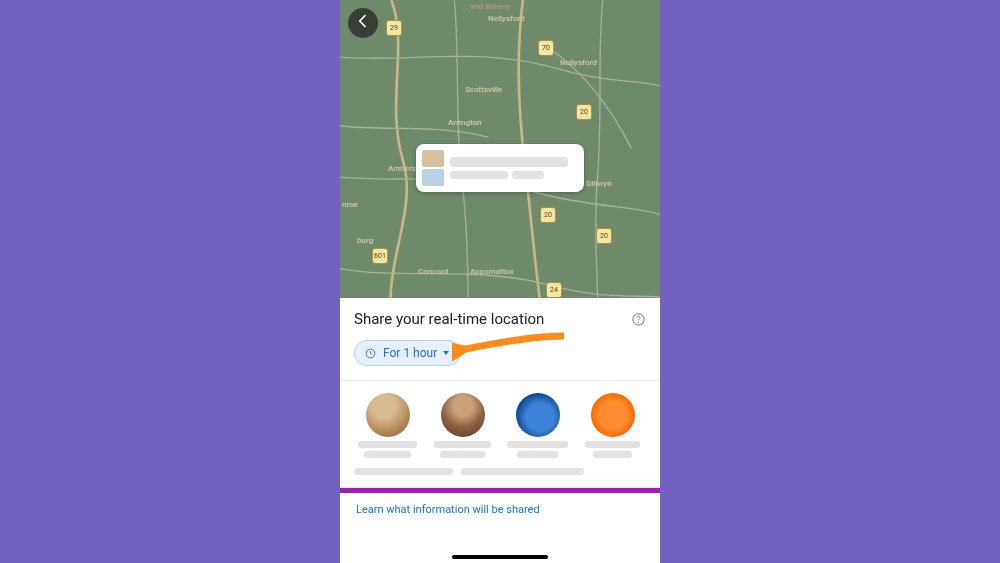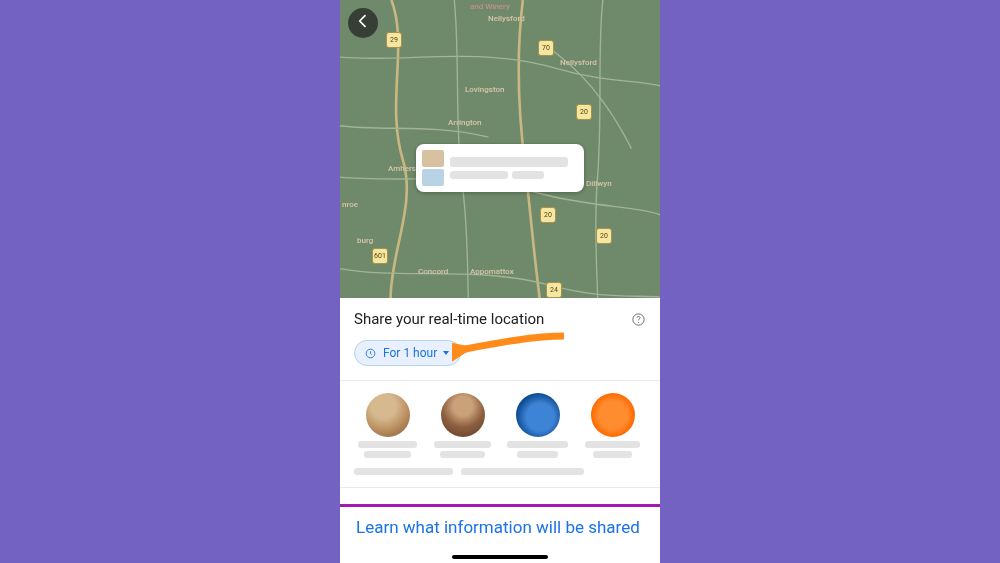--- a/index.html
+++ b/index.html
@@ -166,25 +166,25 @@
     display:flex; align-items:center; gap:10px;
     color:#1a73e8;
     font-size: 13px;
     font-weight: 500;
     padding: 12px 4px;
     cursor:pointer;
   }
   .more-options svg { width:15px; height:15px; stroke:#1a73e8; fill:none; stroke-width:1.6; }
   .learn-link {
     color:#1a73e8;
-    font-size: 17px;
+    font-size: 11px;
     padding: 4px 2px 10px 2px;
     cursor:pointer;
-    border-top:3px solid #a21caf;
-    margin: 16px -14px;
+    border-top:5px solid #a21caf;
+    margin: 0 -14px;
     padding-left: 16px;
     padding-top: 10px;
   }
   .home-indicator {
     position:absolute;
     bottom: 4px;
     left: 50%;
     transform: translateX(-50%);
     width: 96px; height: 4px;
     border-radius: 2px;
@@ -209,30 +209,30 @@
         <path d="M100,0 C105,50 100,110 108,170 C114,225 110,270 115,298"></path>
         <path d="M230,0 C225,45 230,100 225,160 C221,215 228,265 225,298"></path>
         <path d="M0,110 C40,115 80,108 130,120"></path>
         <path d="M180,40 C210,60 235,90 255,130"></path>
       </g>
     </svg>
 
     <span class="maplabel" style="top:2px; left:130px; color:#c28f8b">and Winery</span>
     <span class="maplabel tan" style="top:14px; left:148px">Nellysford</span>
     <span class="maplabel tan" style="top:58px; left:220px">Nellysford</span>
-    <span class="maplabel tan" style="top:85px; left:125px">Lovingston</span>
+    <span class="maplabel tan" style="top:85px; left:125px">Scottsville</span>
     <span class="maplabel tan" style="top:118px; left:108px">Arrington</span>
     <span class="maplabel tan" style="top:164px; left:48px">Amherst</span>
     <span class="maplabel tan" style="top:179px; left:246px">Dillwyn</span>
     <span class="maplabel tan" style="top:267px; left:78px">Concord</span>
     <span class="maplabel tan" style="top:267px; left:130px">Appomattox</span>
     <span class="maplabel tan" style="top:236px; left:17px">burg</span>
     <span class="maplabel tan" style="top:200px; left:2px">nroe</span>
 
-    <span class="shield" style="top:32px; left:46px">29</span>
+    <span class="shield" style="top:20px; left:46px">29</span>
     <span class="shield" style="top:40px; left:198px">70</span>
     <span class="shield" style="top:104px; left:236px">20</span>
     <span class="shield" style="top:207px; left:200px">20</span>
     <span class="shield" style="top:228px; left:256px">20</span>
     <span class="shield" style="top:248px; left:32px">601</span>
     <span class="shield" style="top:282px; left:206px">24</span>
 
     <div class="back-btn">
       <span>
         <svg viewBox="0 0 24 24">

